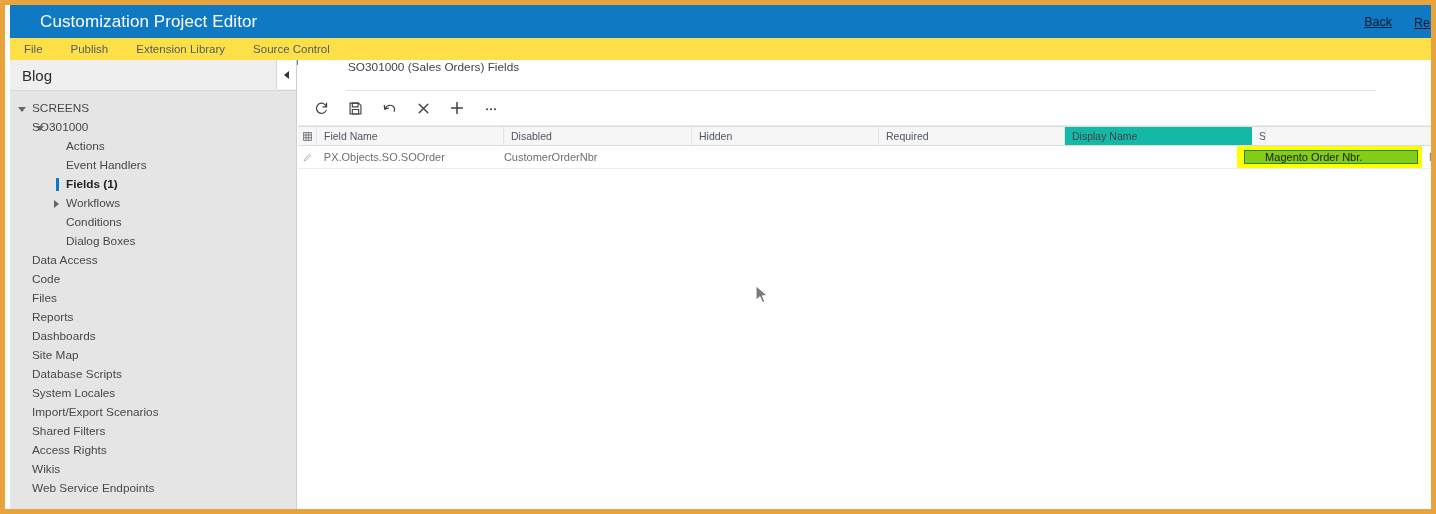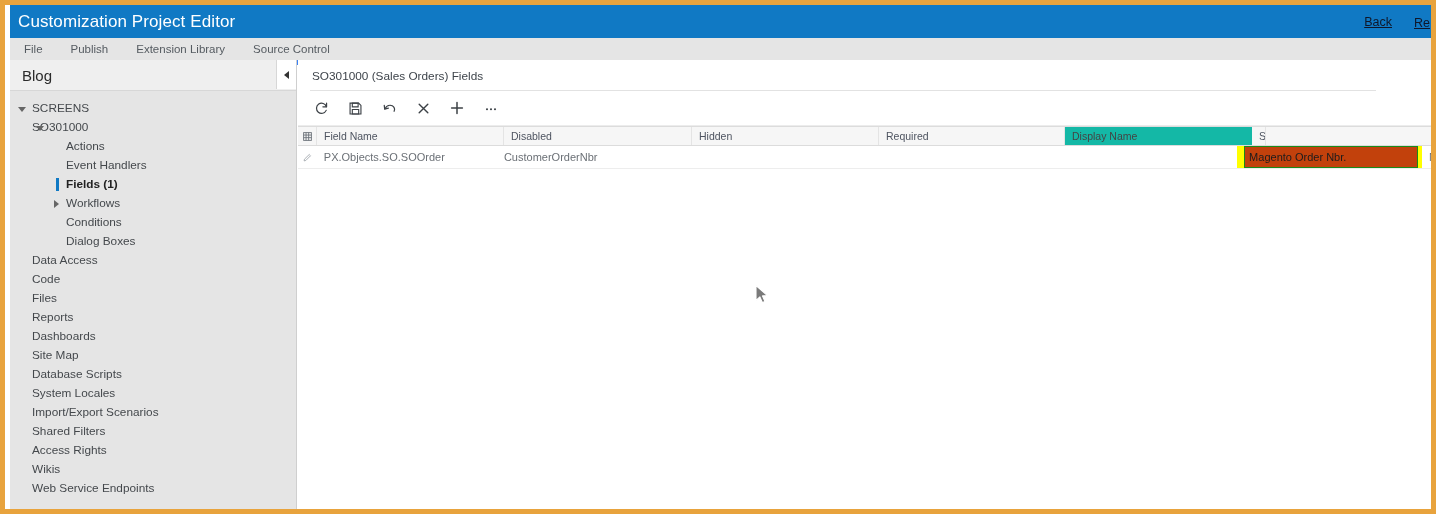--- a/index.html
+++ b/index.html
@@ -39,21 +39,21 @@
     height: 33px;
     background: #1079c4;
     display: flex;
     align-items: center;
     justify-content: space-between;
   }
   .titlebar .app-title {
     color: #ffffff;
     font-size: 17px;
     letter-spacing: .1px;
-    padding-left: 8px;
+    padding-left: 30px;
     white-space: nowrap;
   }
   .titlebar .links {
     display: flex;
     align-items: center;
     gap: 22px;
     padding-right: 0px;
     white-space: nowrap;
   }
   .titlebar .links a {
@@ -67,21 +67,21 @@
     width: 22px;
     display: inline-block;
   }
 
   
   .menubar {
     position: absolute;
     left: 0; top: 33px;
     width: 1426px;
     height: 22px;
-    background: #e5e5e5;
+    background: #fde047;
     border-bottom: 5px solid #3b82f6;
     display: flex;
     align-items: center;
   }
   .menubar .menu-item {
     font-size: 11.5px;
     color: #555b61;
     padding: 0 14px;
     line-height: 21px;
     cursor: default;
@@ -182,21 +182,22 @@
     left: 288px; top: 55px;
     width: 1138px;
     height: 454px;
     background: #ffffff;
     overflow: hidden;
   }
   .main-header {
     position: relative;
     height: 31px;
     display: flex;
-    align-items: center;
+    align-items: flex-start;
+    margin-left: 36px;
   }
   .main-header .ctitle {
     font-size: 11.8px;
     color: #3e444b;
     padding-left: 14px;
   }
   .main-header .rule {
     position: absolute;
     left: 12px;
     right: 60px;
@@ -287,28 +288,28 @@
   .grid-row .dcell.hl {
     background: #ffff00;
     display: flex;
     align-items: center;
     padding-left: 0;
   }
   .cell-editor {
     margin-left: 7px;
     margin-right: 4px;
     flex: 1;
-    height: 22px;
+    height: 14px;
     line-height: 16px;
-    background: #c2410c;
+    background: #84cc16;
     border: 1.5px solid #1a8a1a;
     box-sizing: border-box;
     font-size: 11px;
     color: #1c1c1c;
-    padding-left: 4px;
+    padding-left: 20px;
     font-family: "Liberation Sans", sans-serif;
     outline: none;
   }
 
   
   .cursor {
     position: absolute;
     pointer-events: none;
     z-index: 50;
   }

